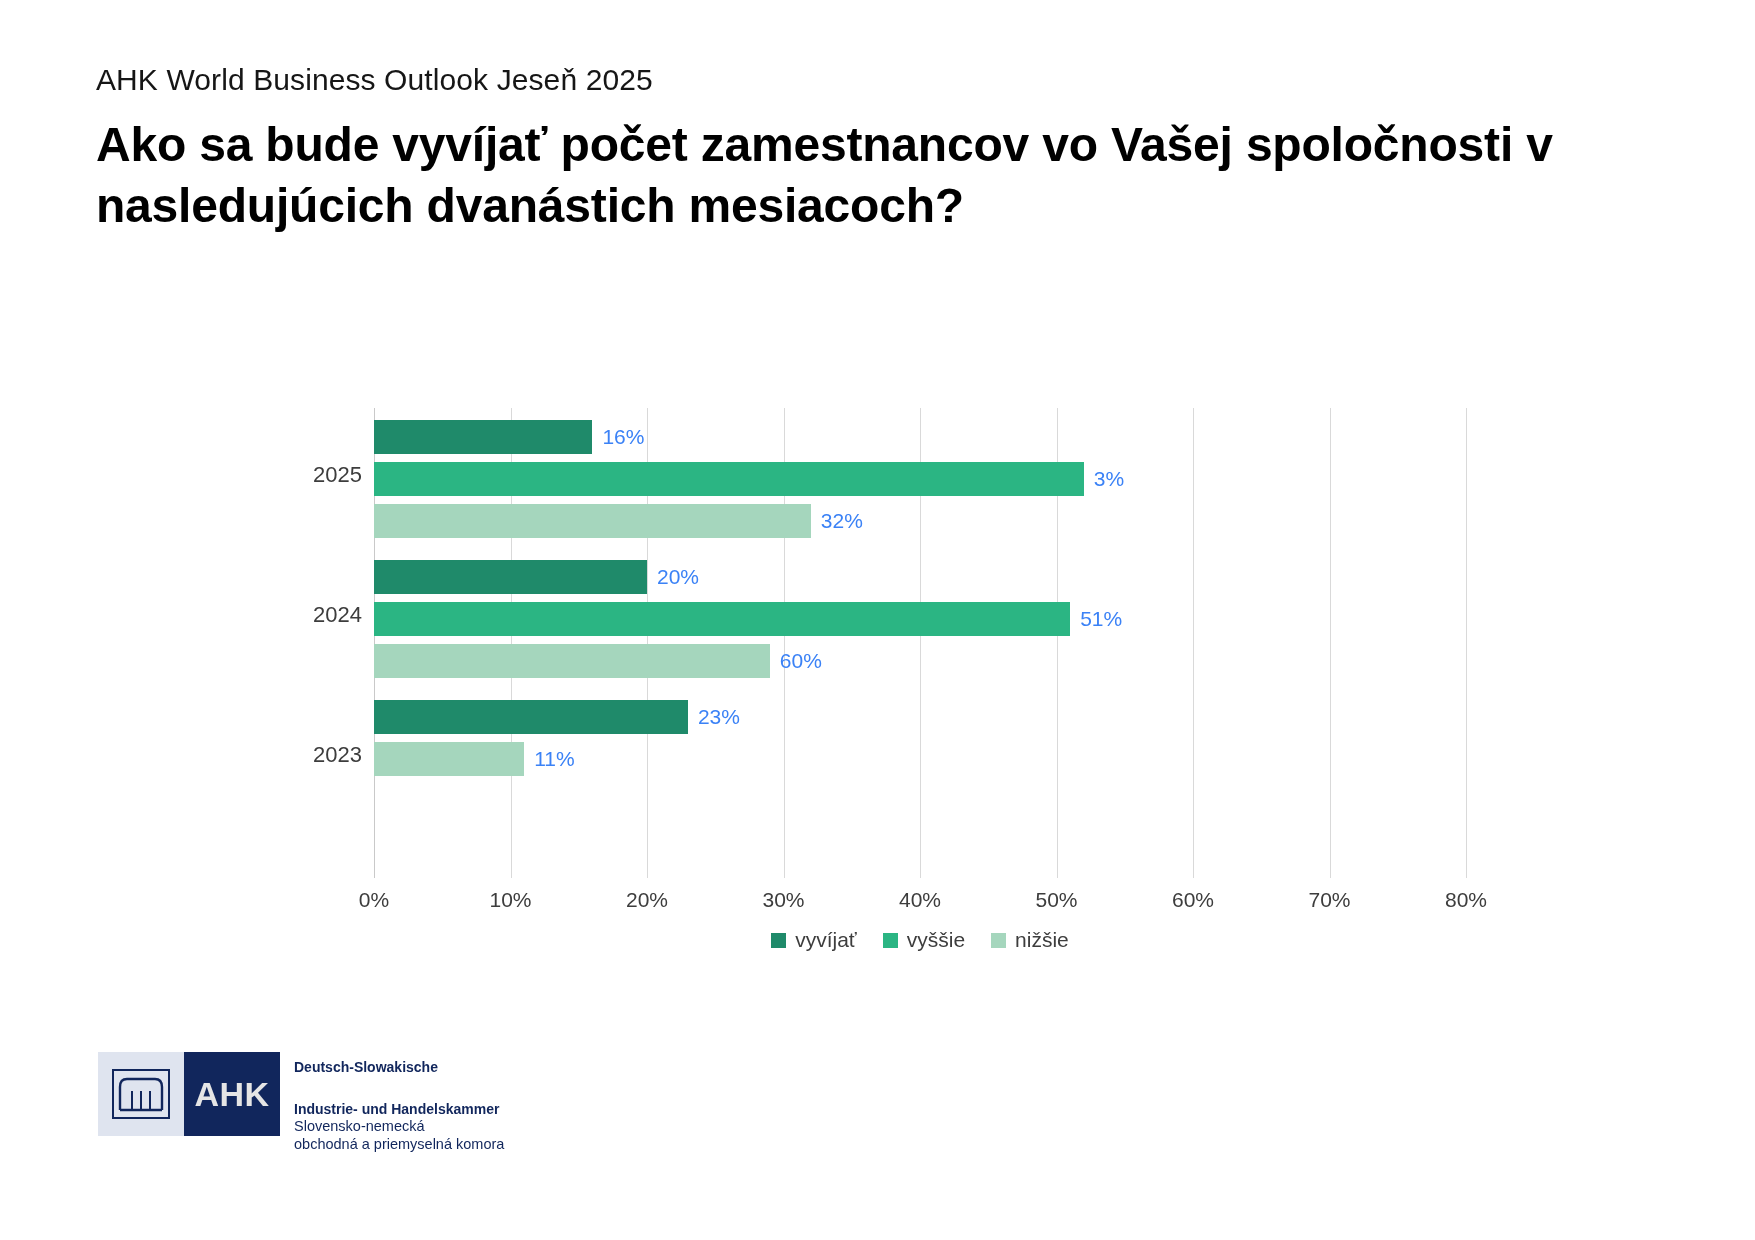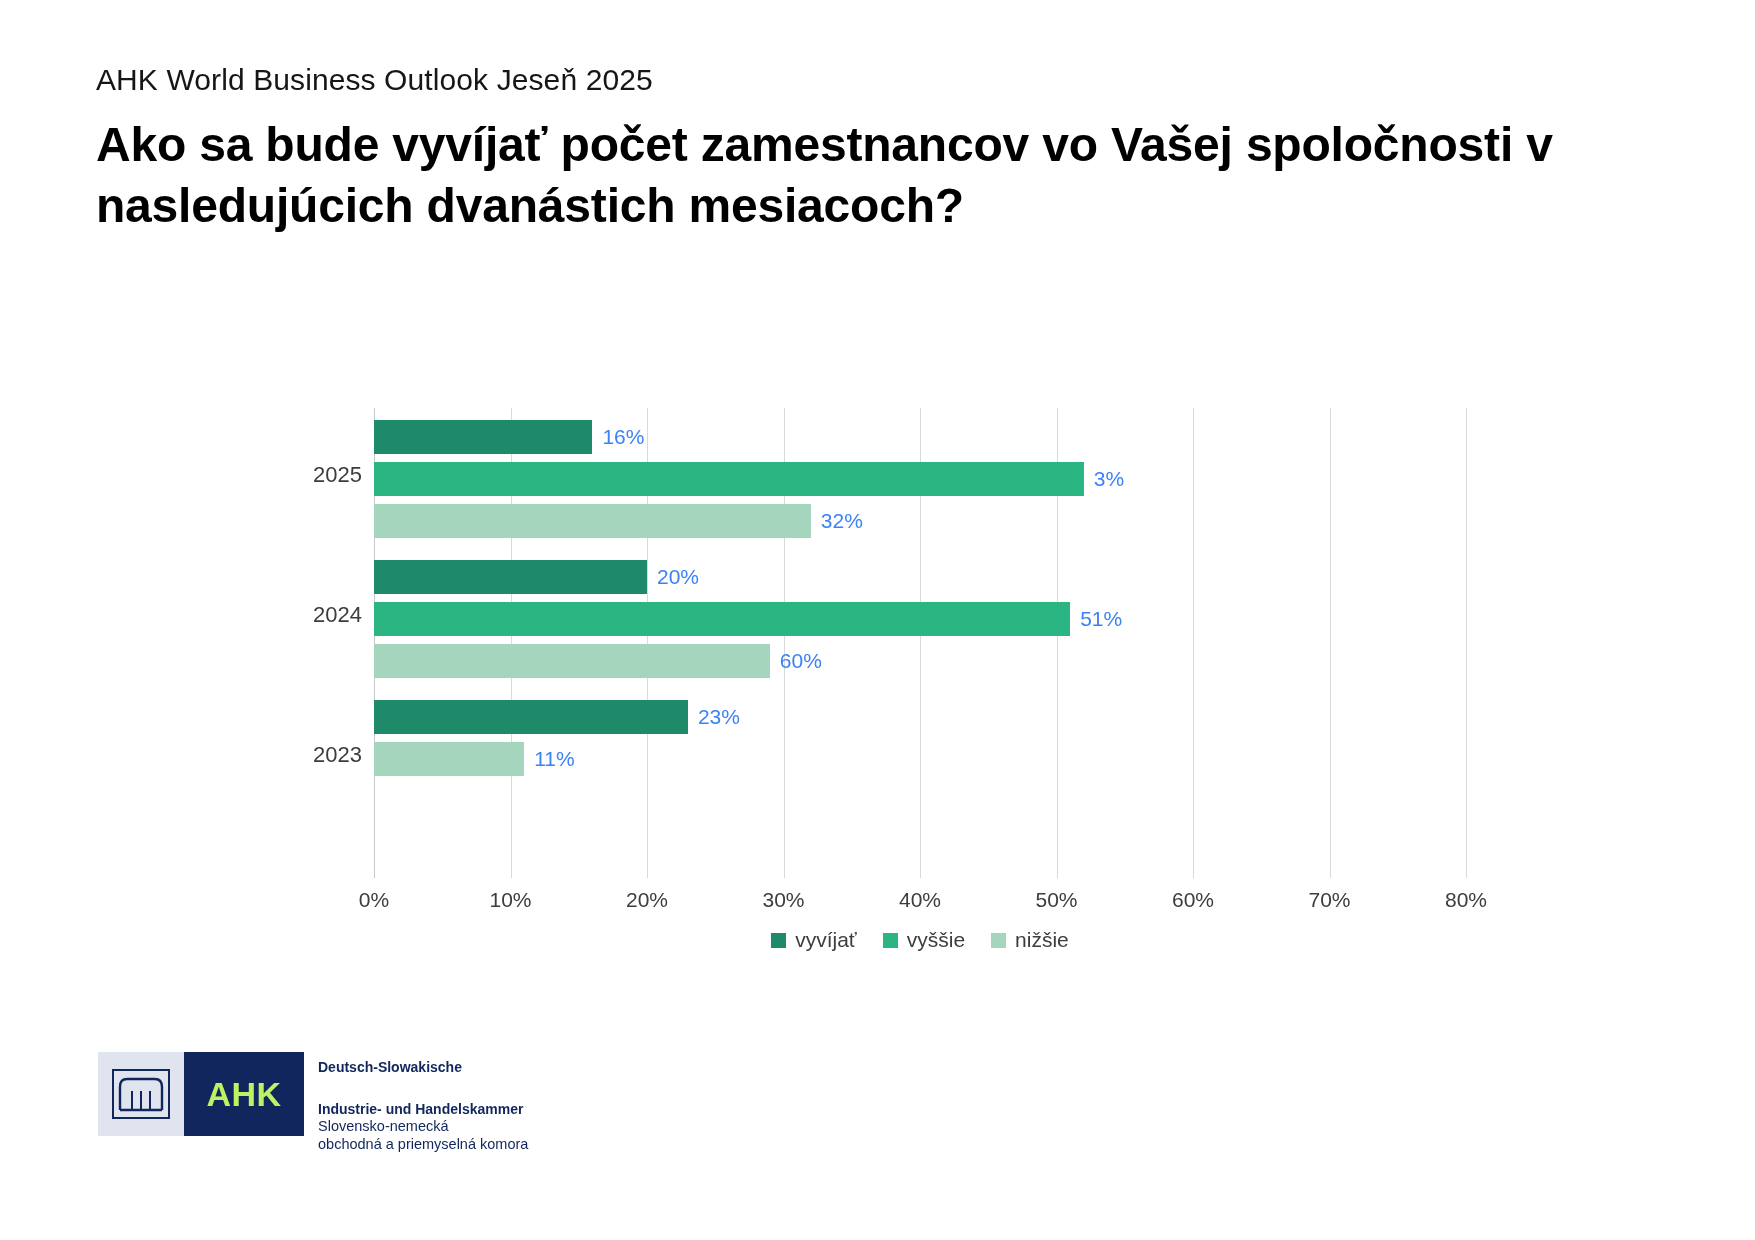--- a/index.html
+++ b/index.html
@@ -162,23 +162,23 @@
   }
   .logo-mark {
     width: 86px;
     background: #dfe4ef;
     display: flex;
     align-items: center;
     justify-content: center;
   }
   .logo-mark svg { display: block; }
   .logo-name {
-    width: 120px;
+    width: 96px;
     background: #11265c;
-    color: #bef264;
+    color: #e5e5e5;
     font-size: 34px;
     font-weight: 700;
     letter-spacing: 0.5px;
     display: flex;
     align-items: center;
     justify-content: center;
   }
   .logo-text {
     padding-left: 14px;
     display: flex;

